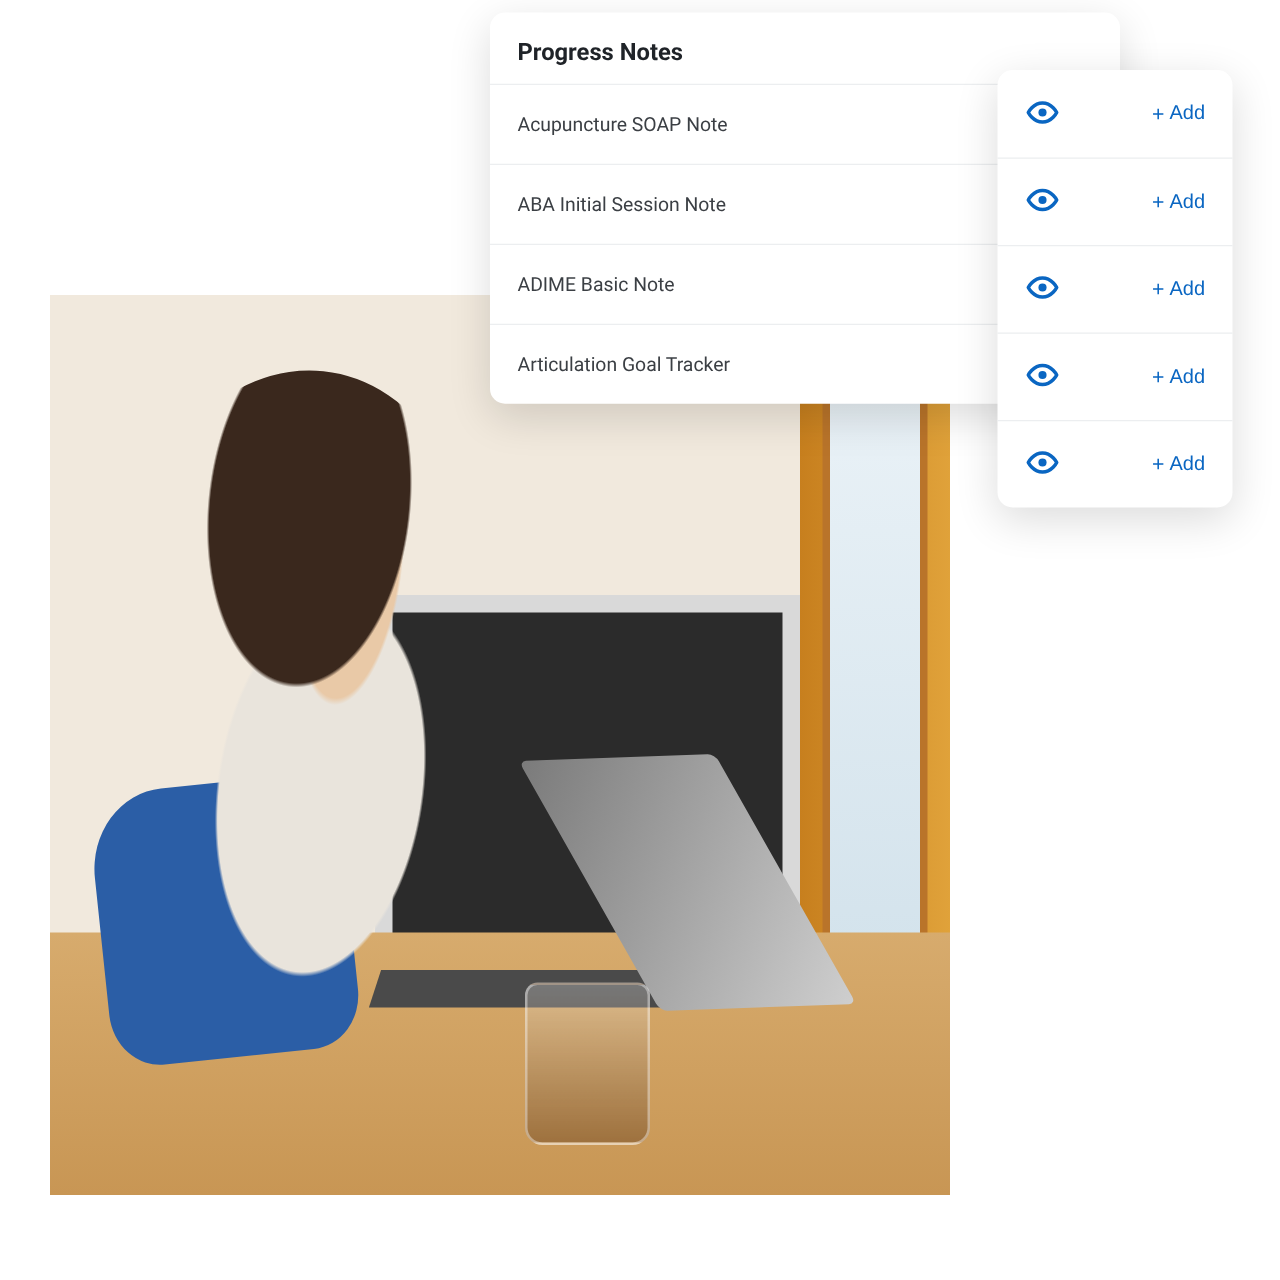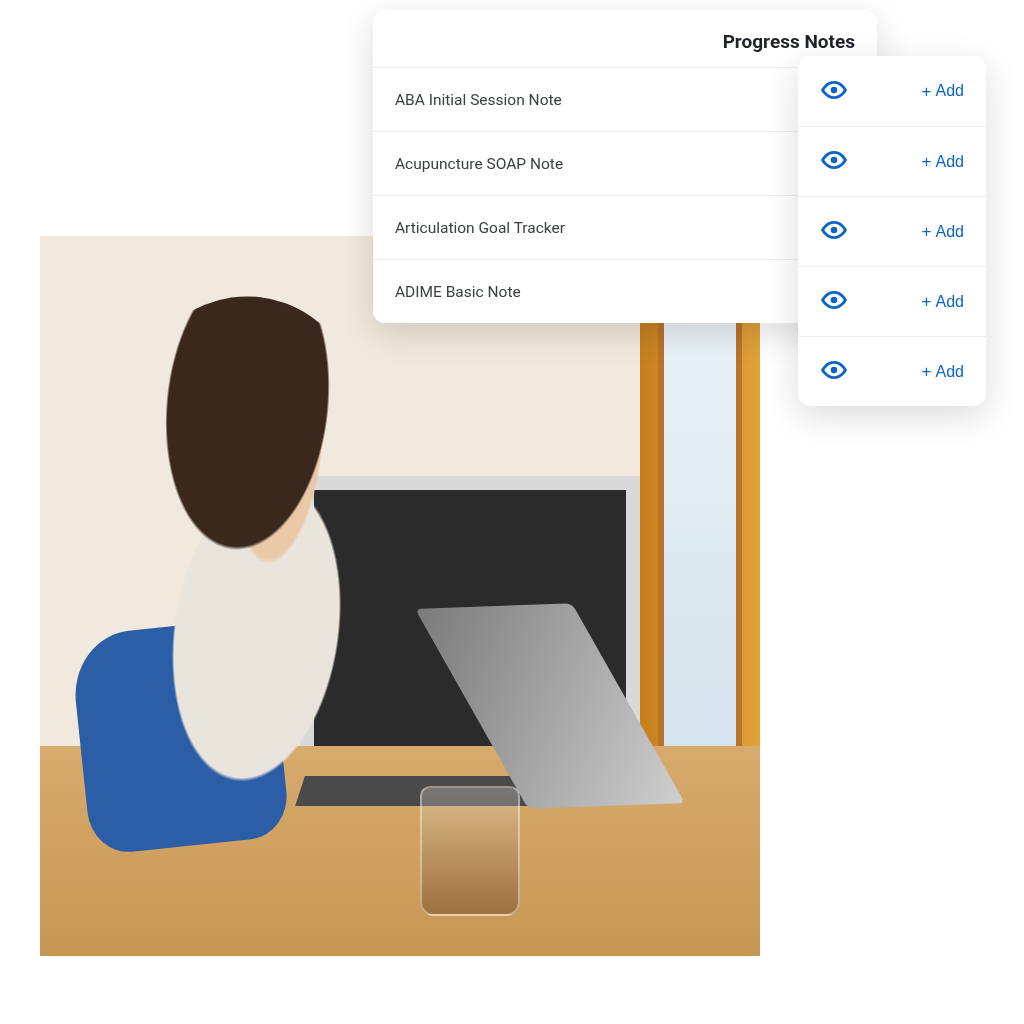--- a/index.html
+++ b/index.html
@@ -74,28 +74,27 @@
   .photo .glass {
     position:absolute; left:380px; bottom:40px; width:100px; height:130px;
     background:linear-gradient(180deg,rgba(255,255,255,0.25),rgba(120,80,40,0.55));
     border-radius:10px 10px 14px 14px;
     border:2px solid rgba(255,255,255,0.4);
   }
 
   
   .card-notes {
     position:absolute;
-    left:373px;
+    left:392px;
     top:10px;
     width:504px;
     background:#ffffff;
     border-radius:12px;
     box-shadow:0 10px 34px rgba(0,0,0,0.14);
     padding:0;
-    text-align:right;
   }
   .card-notes h2 {
     font-size:19px;
     font-weight:700;
     color:#1f2328;
     padding:20px 22px 14px 22px;
   }
   .note-row {
     display:flex;
     align-items:center;
@@ -169,31 +168,31 @@
   <div class="hair"></div>
   <div class="laptop"></div>
   <div class="laptop-screen"></div>
   <div class="glass"></div>
 </div>
 
 <div class="card-notes">
   <h2>Progress Notes</h2>
 
   <div class="note-row">
+    <span>Acupuncture SOAP Note</span>
+  </div>
+  <div class="note-row">
     <span>ABA Initial Session Note</span>
   </div>
   <div class="note-row">
-    <span>Acupuncture SOAP Note</span>
+    <span>ADIME Basic Note</span>
   </div>
   <div class="note-row">
     <span>Articulation Goal Tracker</span>
   </div>
-  <div class="note-row">
-    <span>ADIME Basic Note</span>
-  </div>
 </div>
 
 <div class="card-actions">
 
   <div class="action-row">
     <button class="eye-btn" aria-label="preview">
       <span>
         <svg viewBox="0 0 24 24">
             <path d="M1.5 12S5 5 12 5s10.5 7 10.5 7-3.5 7-10.5 7S1.5 12 1.5 12Z"></path>
             <circle class="pupil" cx="12" cy="12" r="3"></circle>

